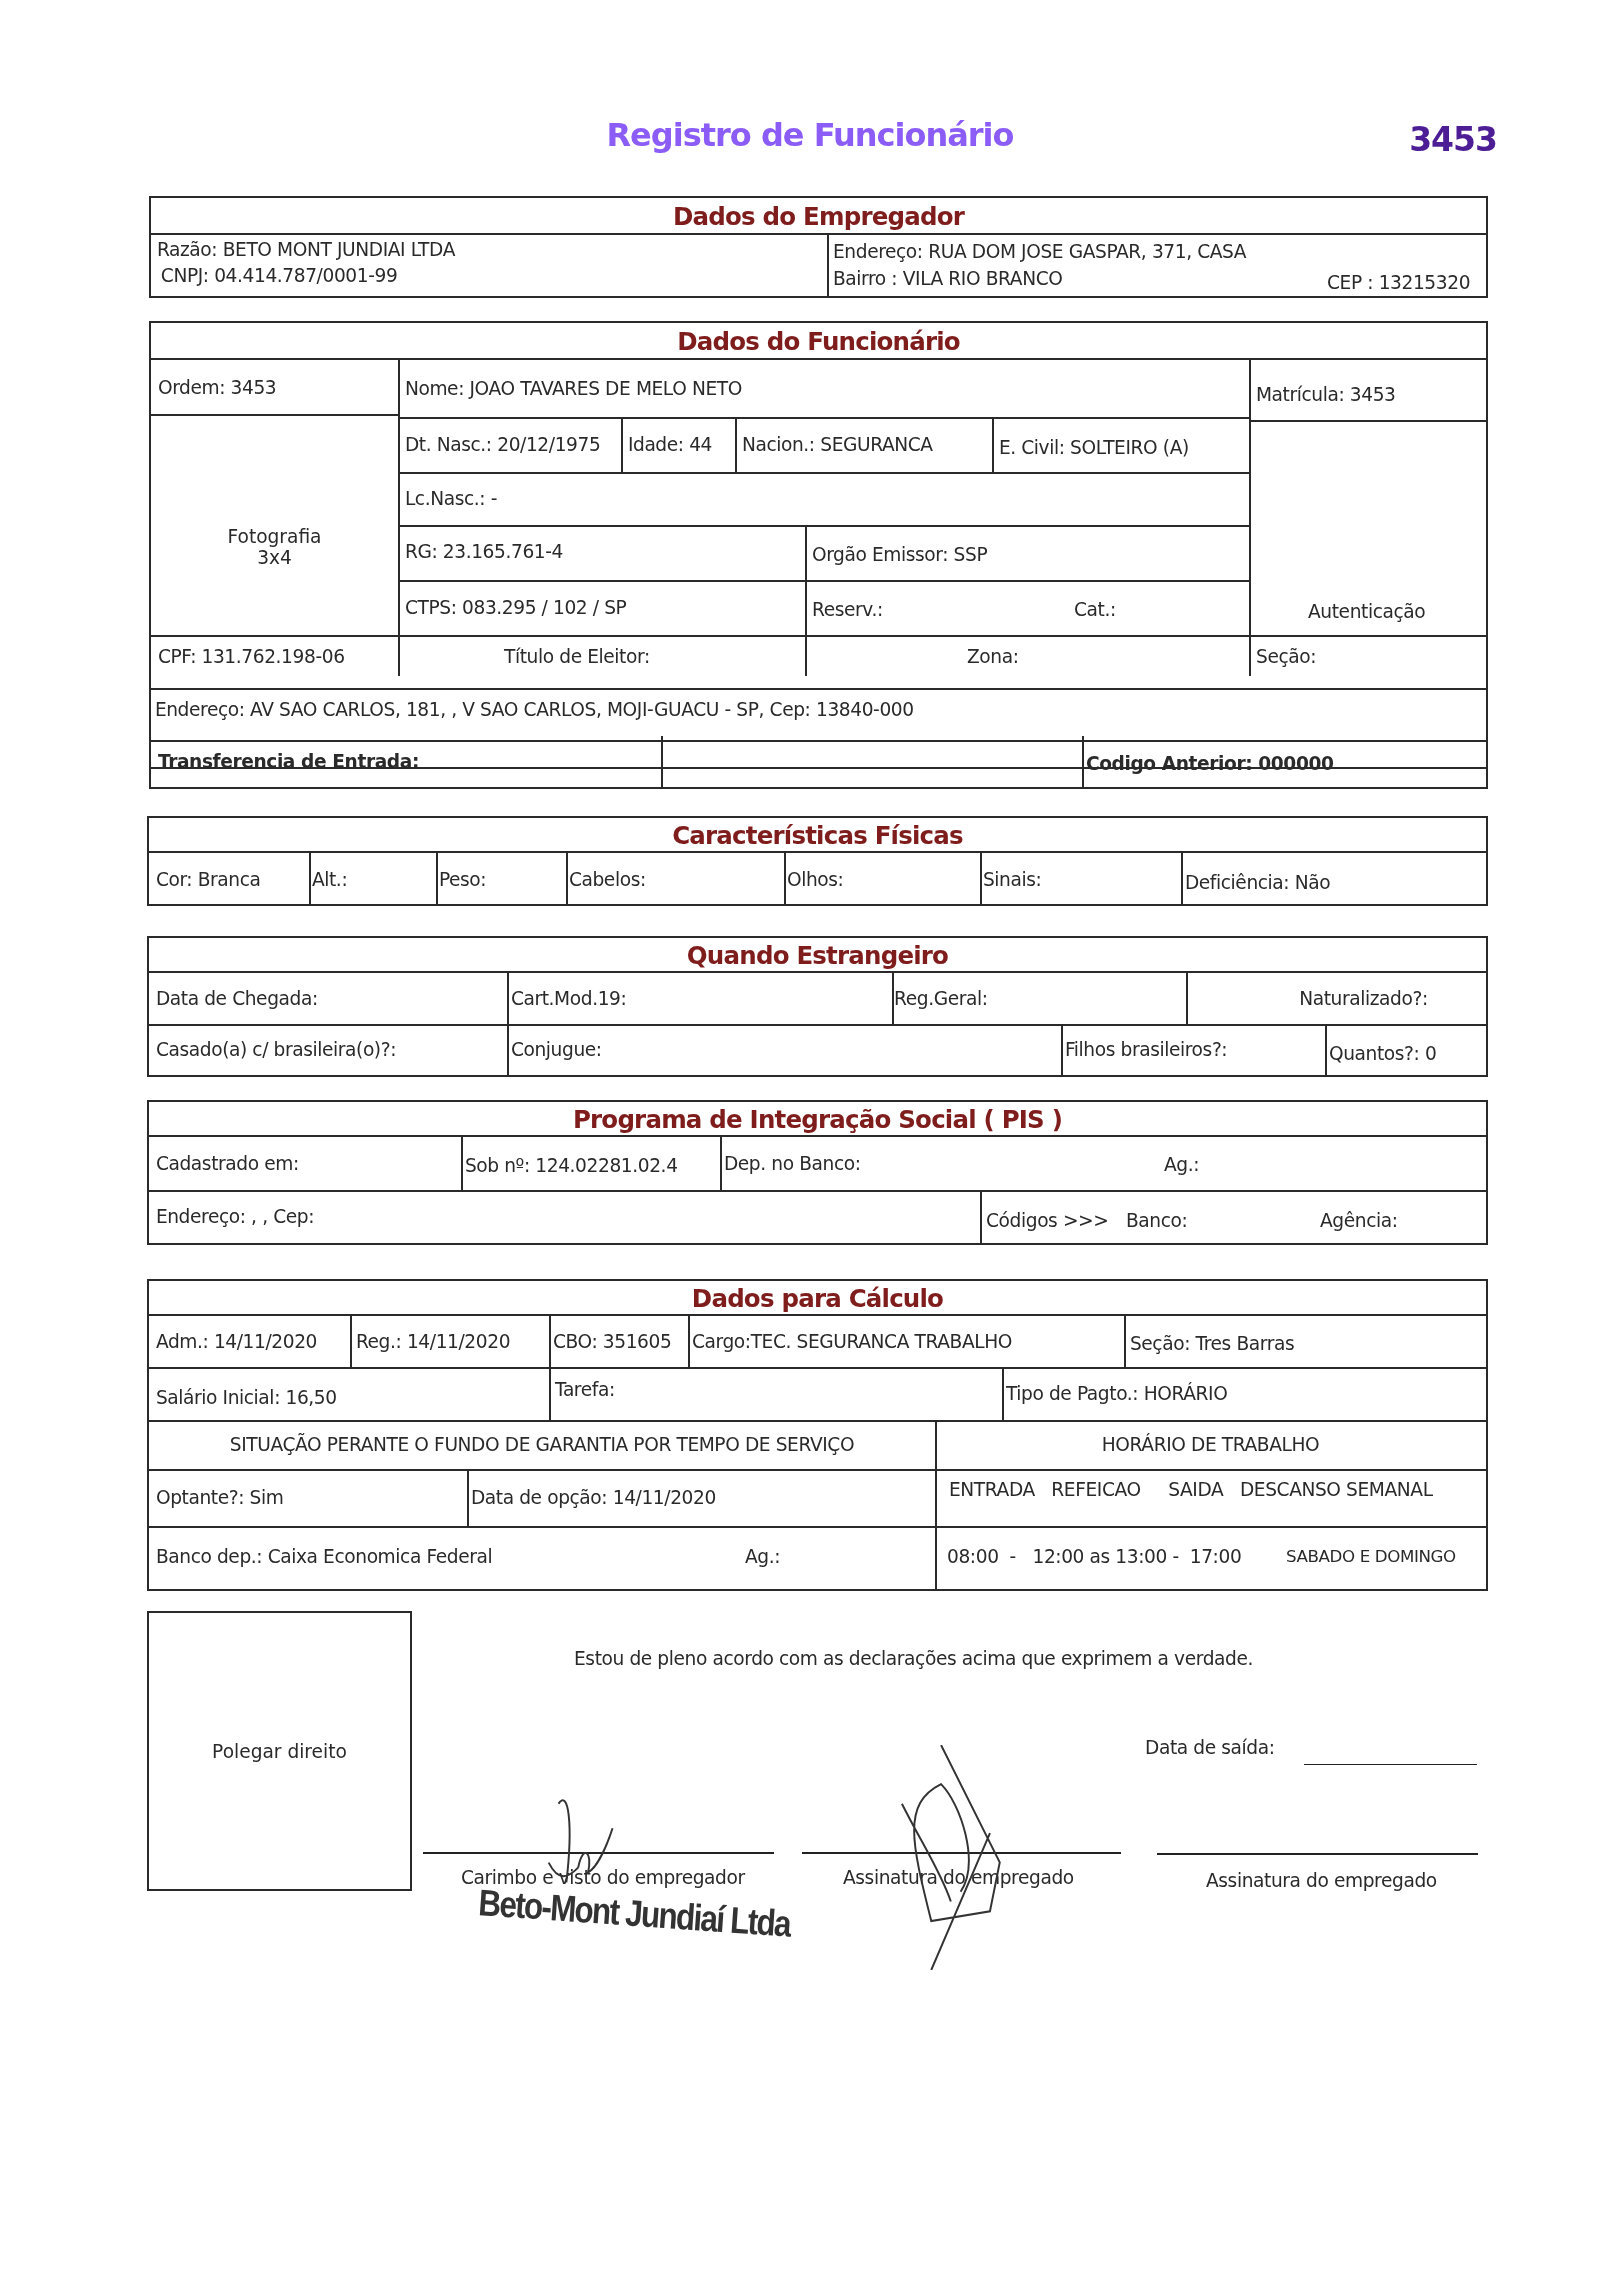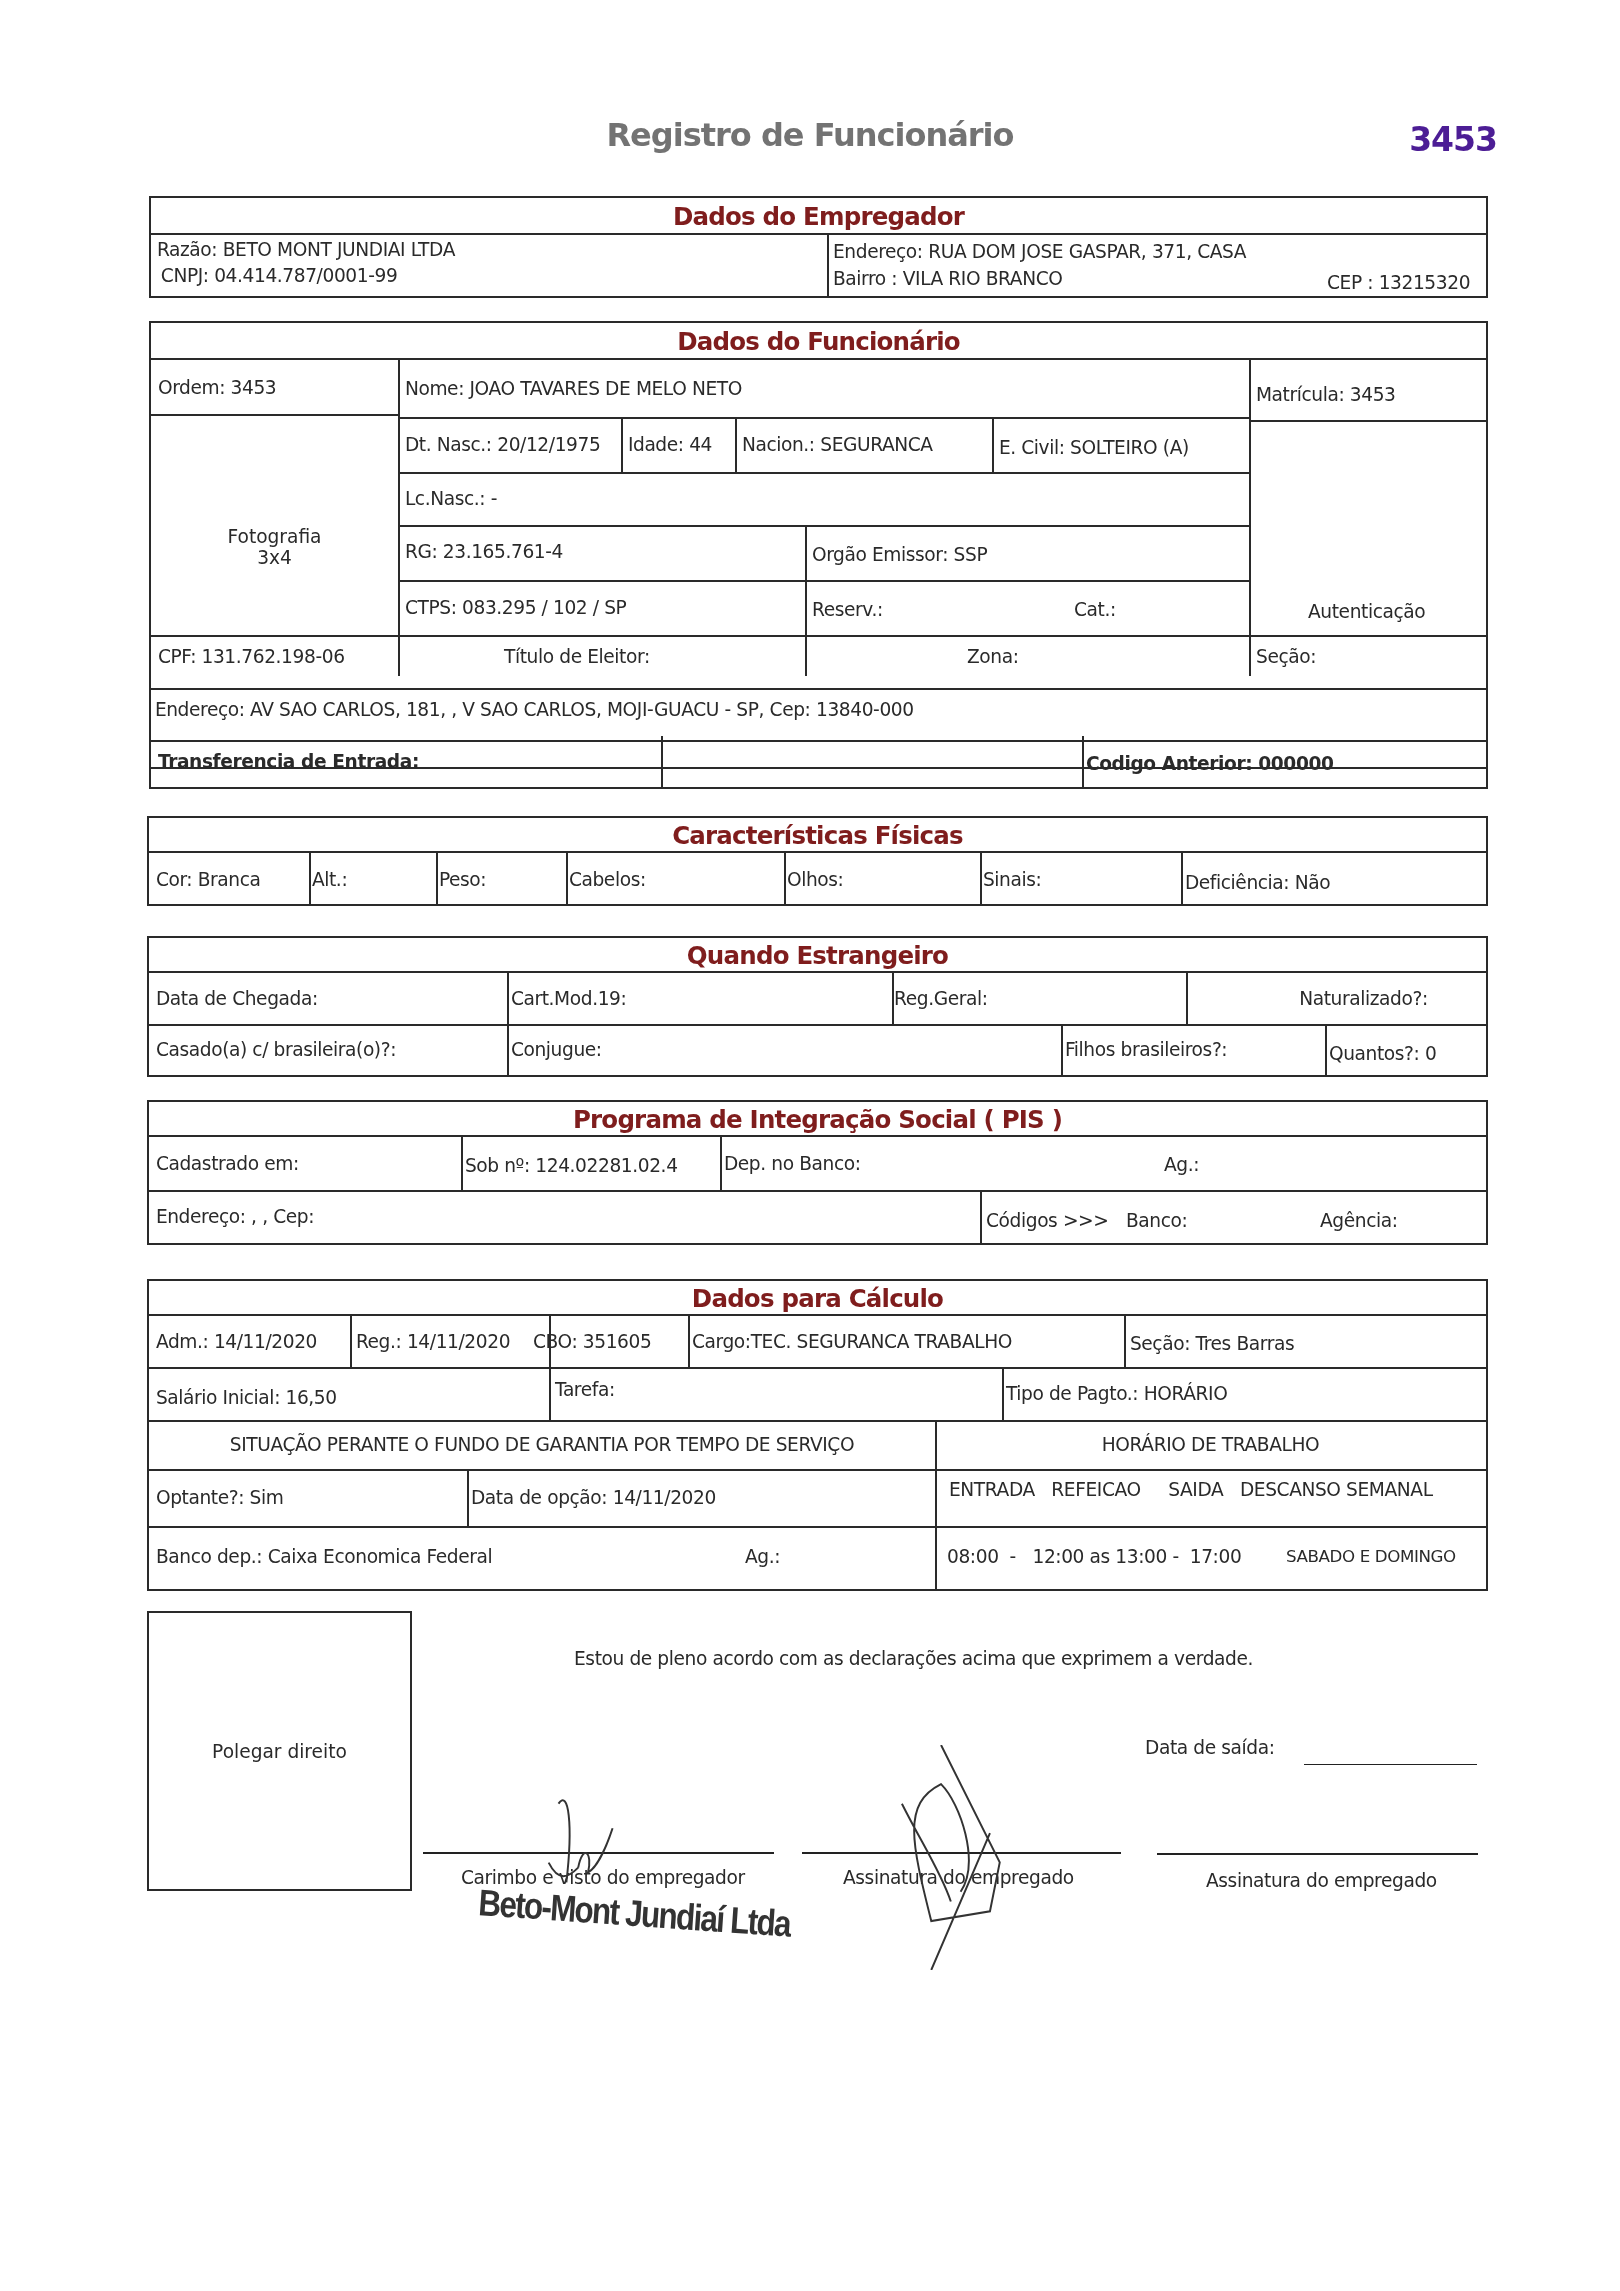--- a/index.html
+++ b/index.html
@@ -1,20 +1,20 @@
 <!DOCTYPE html>
 <html><head>
 <meta charset="utf-8">
 <style>
   html, body { margin:0; padding:0; background:#ffffff; }
   body { width:1620px; height:2292px; position:relative; overflow:hidden;
          font-family:"DejaVu Sans", "Liberation Sans", sans-serif; color:#222; }
   .abs { position:absolute; box-sizing:border-box; }
   .title { left:0; width:1620px; top:116px; text-align:center; font-size:32px; font-weight:bold;
-           font-family:"DejaVu Sans", sans-serif; letter-spacing:-1px; color:#737373; }
+           font-family:"DejaVu Sans", sans-serif; letter-spacing:-1px; color:#8b5cf6; }
   .docnum { right:123px; top:120px; font-size:33px; font-weight:bold; color:#4c1d95; letter-spacing:-1px; }
   .box { position:absolute; border:2.5px solid #2a2a2a; box-sizing:border-box; }
   .hdr { position:absolute; left:0; right:0; top:0; text-align:center; font-weight:bold;
          font-size:24.5px; letter-spacing:-0.8px; color:#7f1d1d; border-bottom:2.5px solid #2a2a2a; box-sizing:border-box; }
   .cell { position:absolute; box-sizing:border-box; font-size:18.6px; letter-spacing:-0.4px;
           padding-left:6.9px; white-space:nowrap; display:flex; align-items:center; color:#2a2a2a; }
   .vl { position:absolute; width:0; border-left:2px solid #2a2a2a; }
   .hl { position:absolute; height:0; border-top:2.5px solid #2a2a2a; }
   .txt { position:absolute; font-size:18.6px; letter-spacing:-0.4px; white-space:nowrap; color:#2a2a2a; }
   .sigline { position:absolute; height:0; border-top:2.5px solid #222; }
@@ -145,21 +145,21 @@
   <div class="txt" style="left:1171px; top:108px;">Agência:</div>
 </div>
 
 <div class="box" style="left:147px; top:1279px; width:1341px; height:312px;">
   <div class="hdr" style="height:35px; line-height:35px;">Dados para Cálculo</div>
 
   <div class="cell" style="left:0; top:35px; width:201px; height:51px;">Adm.: 14/11/2020</div>
   <div class="vl" style="left:201px; top:35px; height:51px;"></div>
   <div class="cell" style="left:201px; top:35px; width:199px; height:51px; padding-left:5.9px;">Reg.: 14/11/2020</div>
   <div class="vl" style="left:400px; top:35px; height:104px;"></div>
-  <div class="cell" style="left:380px; top:35px; width:139px; height:51px; padding-left:3.9px;">CBO: 351605</div>
+  <div class="cell" style="left:400px; top:35px; width:139px; height:51px; padding-left:3.9px;">CBO: 351605</div>
   <div class="vl" style="left:539px; top:35px; height:51px;"></div>
   <div class="cell" style="left:539px; top:35px; width:436px; height:51px; padding-left:3.9px;">Cargo:TEC. SEGURANCA  TRABALHO</div>
   <div class="vl" style="left:975px; top:35px; height:51px;"></div>
   <div class="cell" style="left:975px; top:37px; width:362px; height:51px; padding-left:5.9px;">Seção: Tres Barras</div>
   <div class="hl" style="left:0; top:86px; width:1337px;"></div>
 
   <div class="cell" style="left:0; top:90px; width:400px; height:53px;">Salário Inicial: 16,50</div>
   <div class="txt" style="left:406px; top:98px;">Tarefa:</div>
   <div class="vl" style="left:853px; top:86px; height:53px;"></div>
   <div class="cell" style="left:853px; top:86px; width:484px; height:53px; padding-left:3.9px;">Tipo de Pagto.: HORÁRIO</div>

